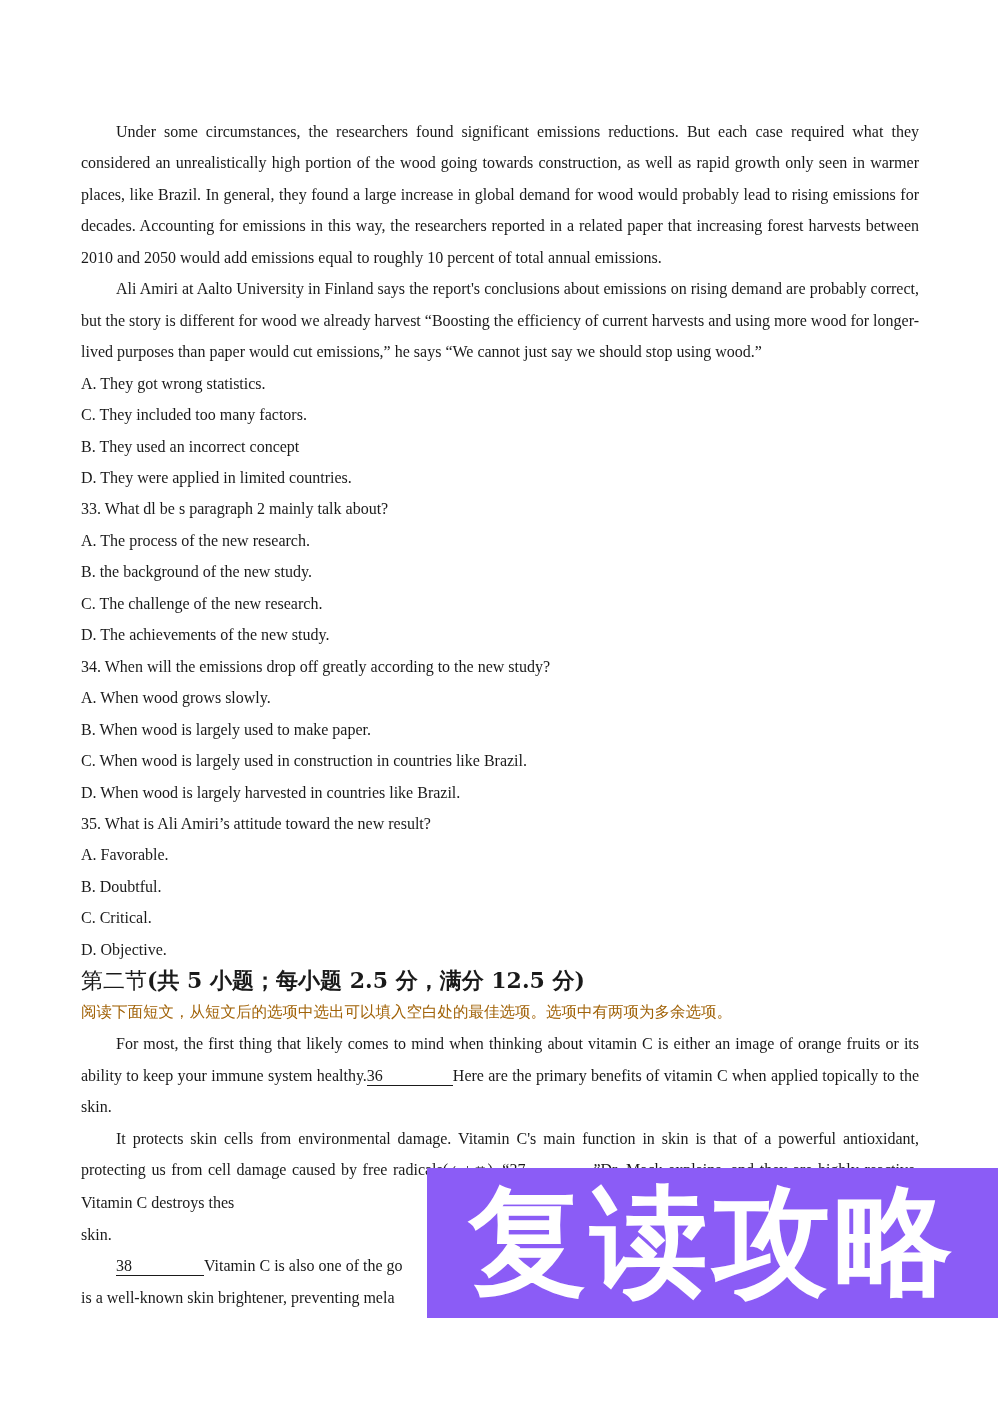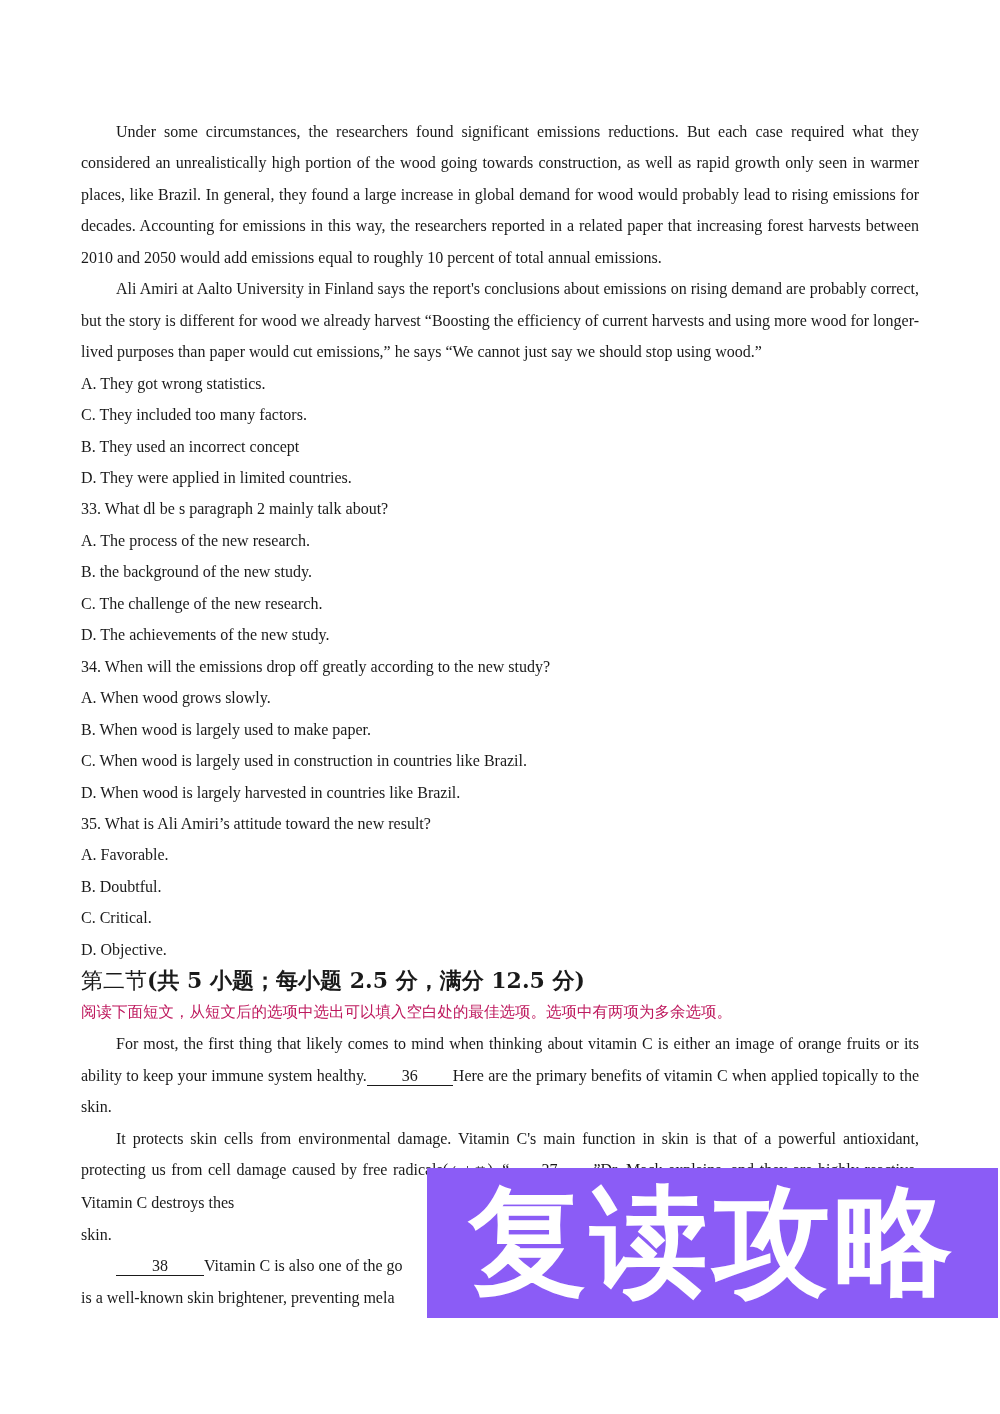--- a/index.html
+++ b/index.html
@@ -48,26 +48,26 @@
     font-family: "DejaVu Serif", "Liberation Serif", serif;
     letter-spacing: 0;
   }
   .section-heading .cn {
     font-weight: normal;
   }
   .instruction {
     margin: 0;
     font-size: 15.5px;
     font-family: "DejaVu Sans", "Liberation Sans", sans-serif;
-    color: #be185d;
+    color: #a16207;
   }
   .blank {
     display: inline-block;
     border-bottom: 1.3px solid #1a1a1a;
-    text-align: center;
+    text-align: left;
     line-height: 18px;
     text-indent: 0;
   }
   .blank.b36 { width: 86px; }
   .blank.b37 { width: 80px; border-bottom: none; }
   .blank.b38 { width: 88px; }
   .cn-inline {
     font-family: Liberation Serif, serif;
     font-size: 11px;
   }

